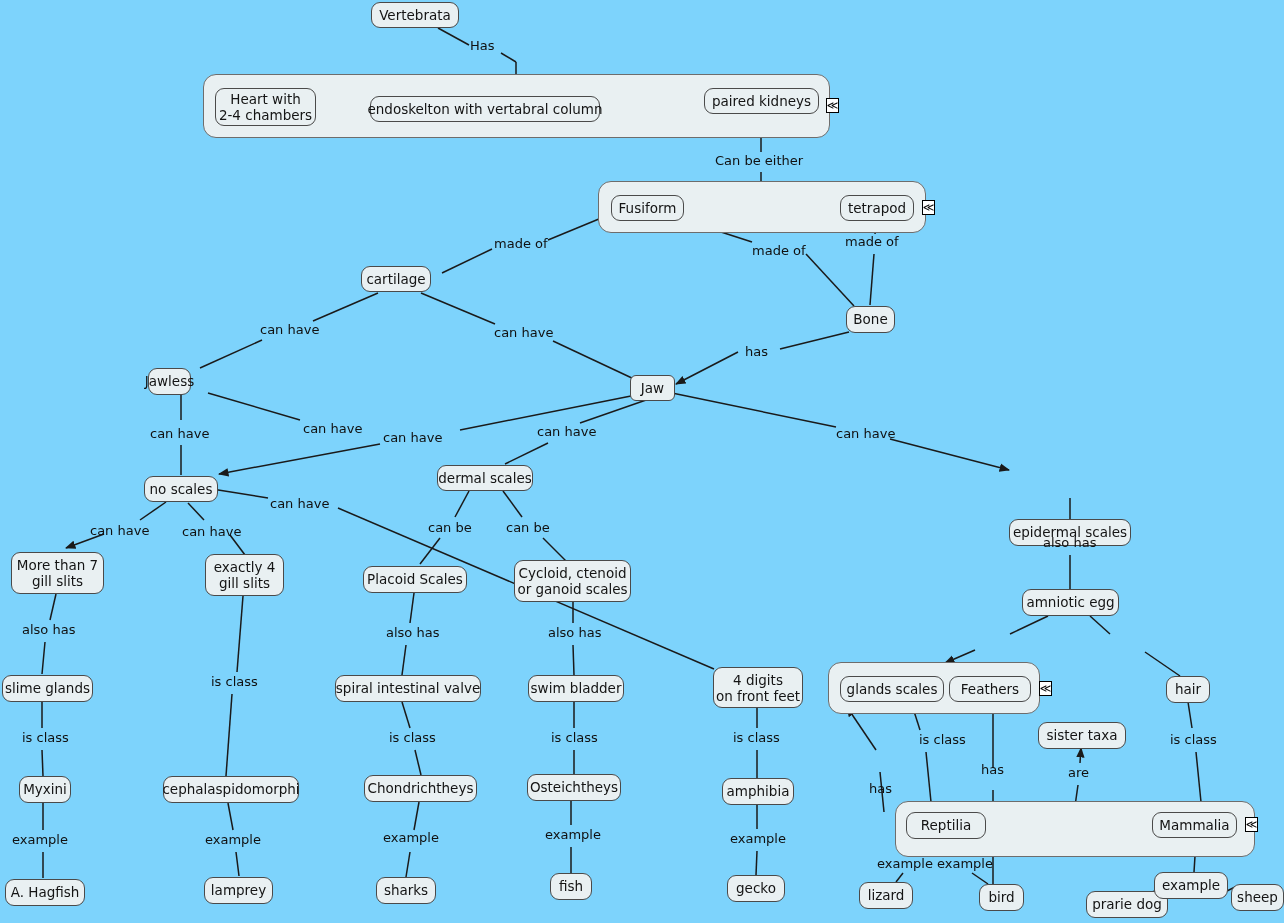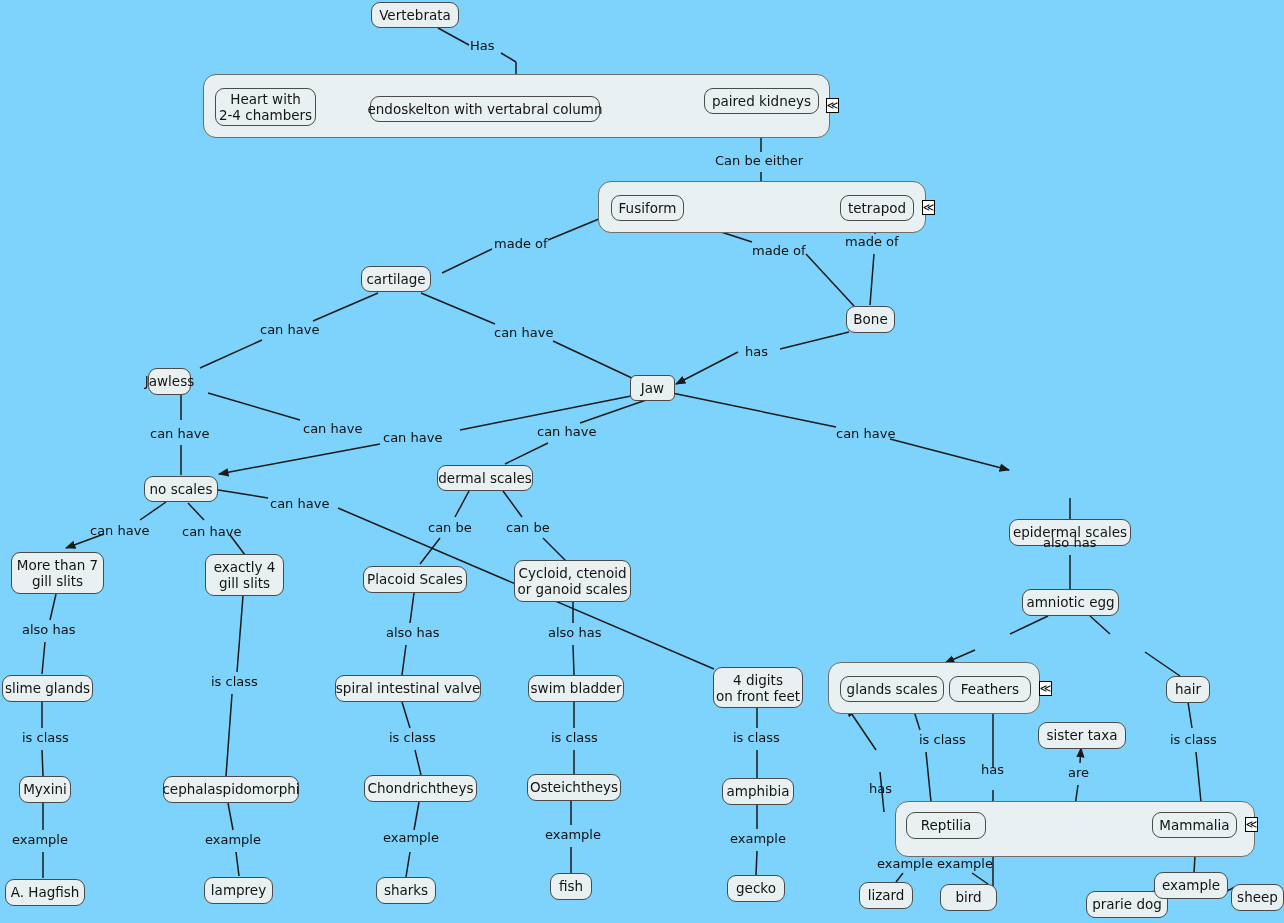--- a/index.html
+++ b/index.html
@@ -295,21 +295,21 @@
   <div class="node" style="left:204px;top:877px;width:69px;height:27px;">lamprey</div>
 
   <div class="node" style="left:376px;top:877px;width:60px;height:27px;">sharks</div>
 
   <div class="node" style="left:550px;top:873px;width:42px;height:27px;">fish</div>
 
   <div class="node" style="left:727px;top:875px;width:58px;height:27px;">gecko</div>
 
   <div class="node" style="left:859px;top:882px;width:54px;height:27px;">lizard</div>
 
-  <div class="node" style="left:940px;top:884px;width:57px;height:27px;">bird</div>
+  <div class="node" style="left:979px;top:884px;width:45px;height:27px;">bird</div>
 
   <div class="node" style="left:1086px;top:891px;width:82px;height:27px;">prarie dog</div>
 
   <div class="node" style="left:1154px;top:872px;width:74px;height:27px;">example</div>
 
   <div class="node" style="left:1231px;top:884px;width:53px;height:27px;">sheep</div>
 
   <div class="collapse" style="left:826px;top:98px;">≪</div>
   <div class="collapse" style="left:922px;top:200px;">≪</div>
   <div class="collapse" style="left:1039px;top:681px;">≪</div>

